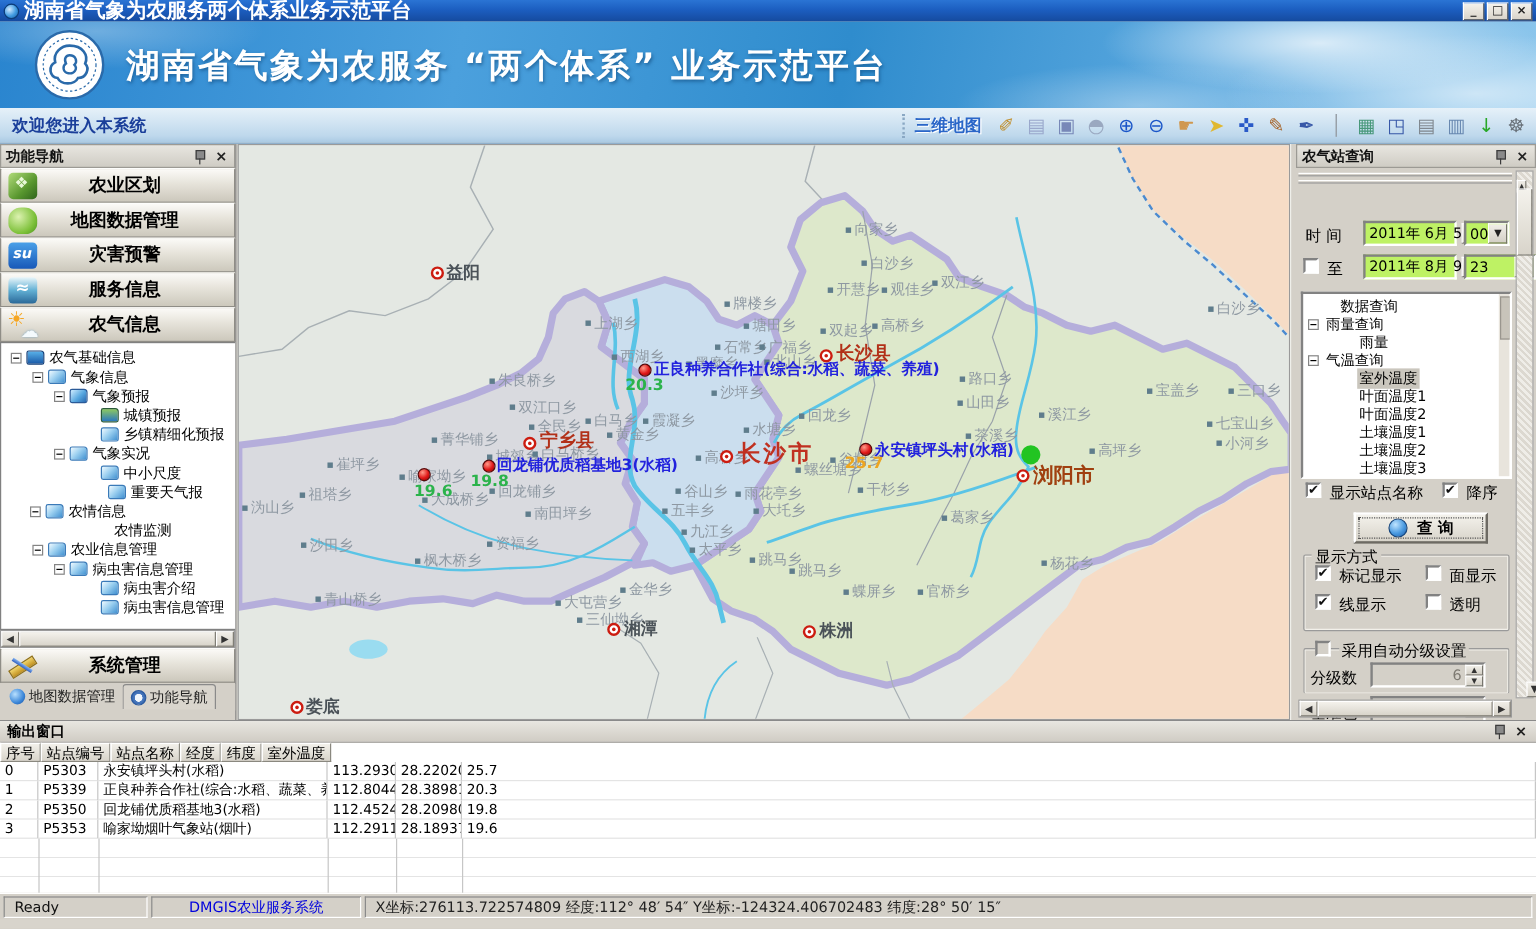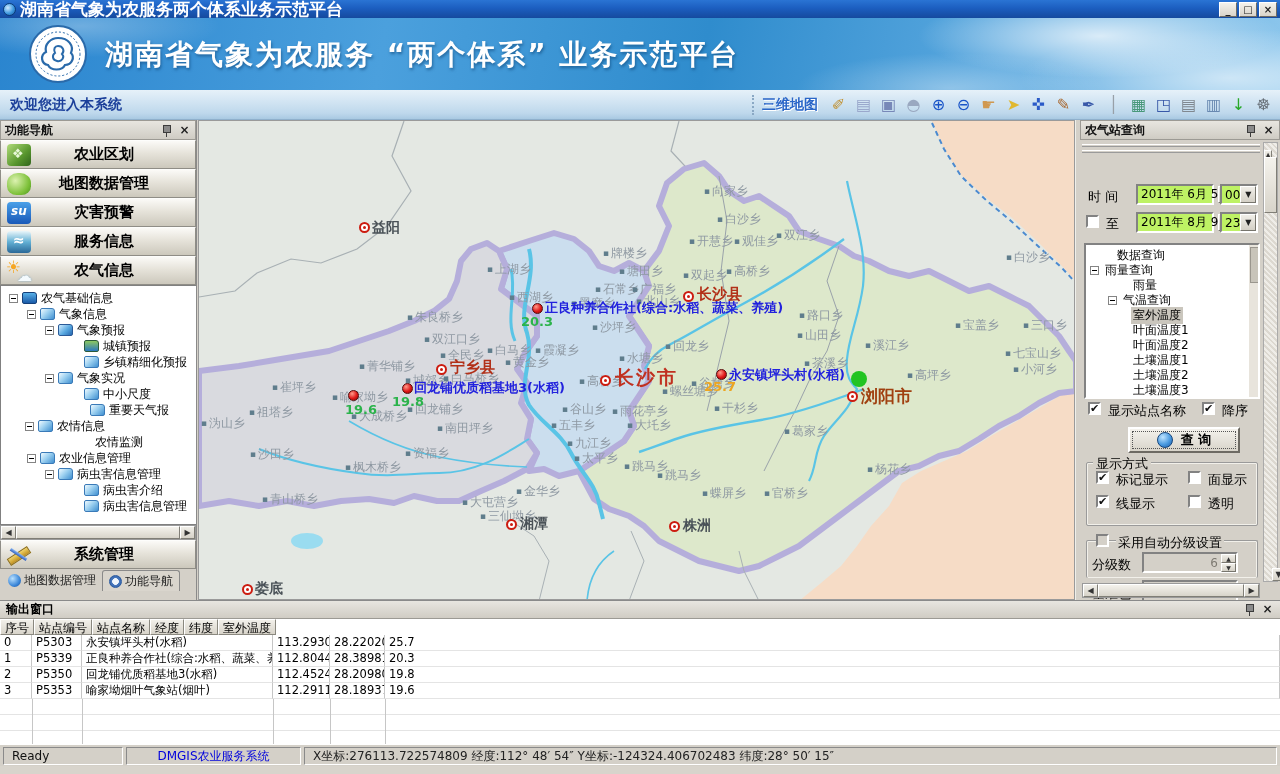--- a/index.html
+++ b/index.html
@@ -503,41 +503,41 @@
       <div class="combo" style="left:140px;top:44px;width:38px;">
         <span class="cval">00</span>
           <span class="cbtn">▼</span>
       </div>
       <span class="cb" style="left:6px;top:75px;"></span>
       <span class="rlabel" style="left:26px;top:75px;">至</span>
       <div class="combo" style="left:56px;top:72px;width:78px;">
         <span class="cval">2011年 8月 9</span>
           <span class="cbtn">▼</span>
       </div>
-      <div class="combo" style="left:140px;top:72px;width:38px;">
+      <div class="combo" style="left:140px;top:72px;width:60px;">
         <span class="cval">23</span>
           <span class="cbtn">▼</span>
       </div>
 
       <div id="rp-tree">
         <div>
 
         <div class="rt-row" style="padding-left: 16px;">
               <span class="tm" style="visibility: hidden;"></span>
               <span class="lbl">数据查询</span>
             </div>
             <div class="rt-row" style="padding-left: 4px;">
               <span class="tm"></span>
               <span class="lbl">雨量查询</span>
             </div>
             <div class="rt-row" style="padding-left: 32px;">
               <span class="tm" style="visibility: hidden;"></span>
               <span class="lbl">雨量</span>
             </div>
-            <div class="rt-row" style="padding-left: 22px; align-items: center;">
+            <div class="rt-row" style="padding-left: 4px; align-items: center;">
               <span class="tm"></span>
               <span class="lbl">气温查询</span>
             </div>
             <div class="rt-row sel" style="padding-left: 32px;">
               <span class="tm" style="visibility: hidden;"></span>
               <span class="lbl">室外温度</span>
             </div>
             <div class="rt-row" style="padding-left: 32px;">
               <span class="tm" style="visibility: hidden;"></span>
               <span class="lbl">叶面温度1</span>

